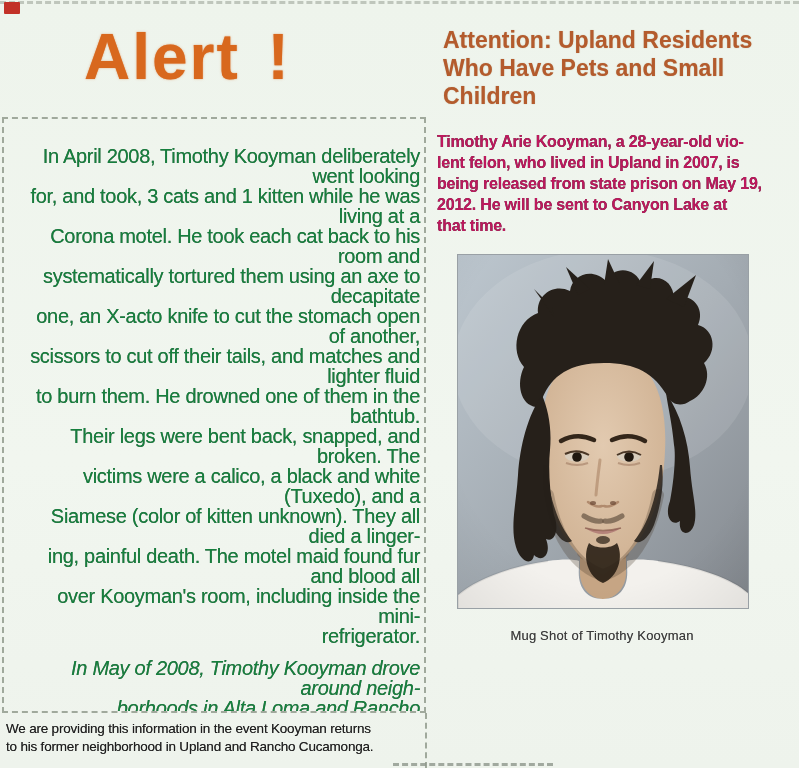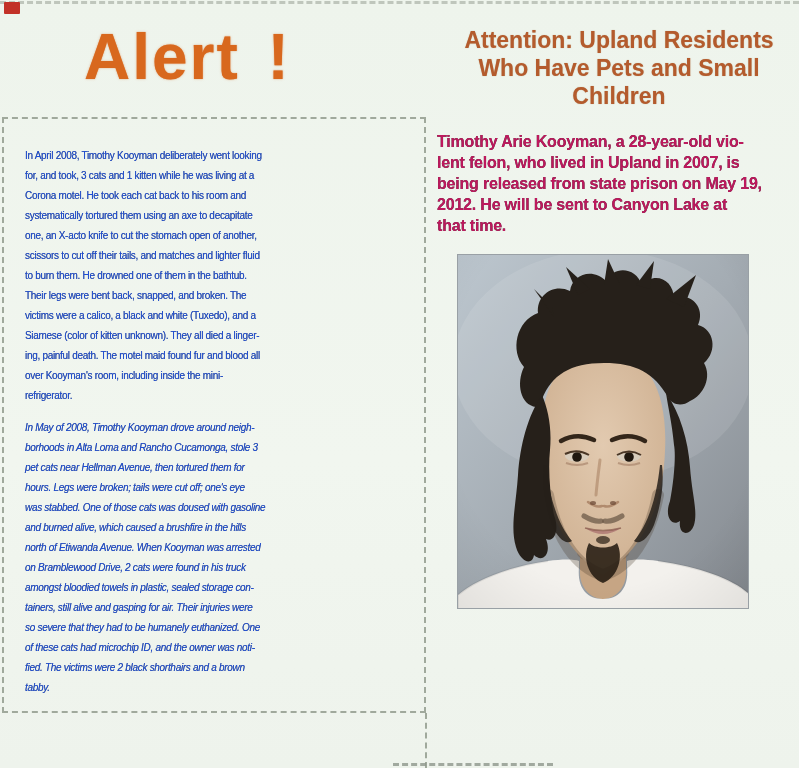--- a/index.html
+++ b/index.html
@@ -21,35 +21,36 @@
     background:var(--marker-red,#c23127);border-radius:1px;
   }
   .alert-title{
     position:absolute;left:84px;top:20px;width:300px;
     font-size:64px;font-weight:bold;letter-spacing:2px;word-spacing:8px;
     color:var(--alert-orange,#d8681e);
     text-shadow:0 0 1px rgba(216,104,30,.65), 0 0 3px rgba(216,104,30,.25);
   }
   .attention-heading{
     position:absolute;left:443px;top:26px;width:352px;
-    font-size:23px;line-height:28px;font-weight:600;text-align:center;
+    font-size:23px;line-height:28px;font-weight:600;text-align:left;
     color:var(--attention-orange,#b45b2d);
     white-space:pre-line;
     text-shadow:0 0 1px rgba(150,110,60,.5);
   }
 
   .alert-box{
     position:absolute;left:2px;top:117px;width:424px;height:596px;
     border:2px dashed #a0a99c;box-sizing:border-box;
     padding:27px 4px 0 21px;overflow:hidden;
   }
   .body-text{
-    font-size:10px;line-height:20px;letter-spacing:-0.3px;
-    color:#1d4ed8;white-space:pre-line;
+    font-size:20px;line-height:20px;letter-spacing:-0.3px;
+    color:#15803d;white-space:pre-line;
     text-shadow:0 0 .6px rgba(40,40,40,.7);
+    text-align:right;
   }
   .para2{margin-top:12px;font-style:italic;}
 
   .footer-note{
     position:absolute;left:6px;top:720px;width:420px;
     font-size:13.5px;line-height:17.5px;letter-spacing:-0.2px;
     color:#1f1f1f;white-space:pre-line;
     text-shadow:0 0 .6px rgba(40,40,40,.7);
   }
   .divider-continue{
@@ -213,17 +214,20 @@
         <path d="M84,140 C70,160 62,190 60,220 C58,250 52,272 58,292 C62,306 74,312 76,300 C84,308 94,300 88,284 C96,288 102,276 96,260 C92,240 90,215 92,195 C94,172 90,154 84,140 Z"></path>
         <path d="M208,138 C222,158 230,185 232,212 C234,240 240,256 236,270 C232,282 220,280 222,266 C214,272 206,262 212,246 C216,226 218,200 216,190 C214,168 210,152 208,138 Z"></path>
         <path d="M88,210 C92,248 102,272 114,286 C108,290 100,284 94,270 C86,248 84,226 86,210 Z" opacity="0.85"></path>
         <path d="M202,210 C198,248 188,272 176,286 C182,290 190,284 196,270 C204,248 206,226 204,210 Z" opacity="0.85"></path>
       </g>
 
       <rect x="0" y="0" width="290" height="353" fill="url(#vign)"></rect>
     </svg>
   </div>
 
-
+  <div class="caption caption-1">Mug Shot of Timothy Kooyman</div>
+
+  <div class="footer-note">We are providing this information in the event Kooyman returns
+to his former neighborhood in Upland and Rancho Cucamonga.</div>
   <div class="divider-continue"></div>
   <div class="bottom-dash-segment"></div>
 
 </div>
 
 </body></html>

